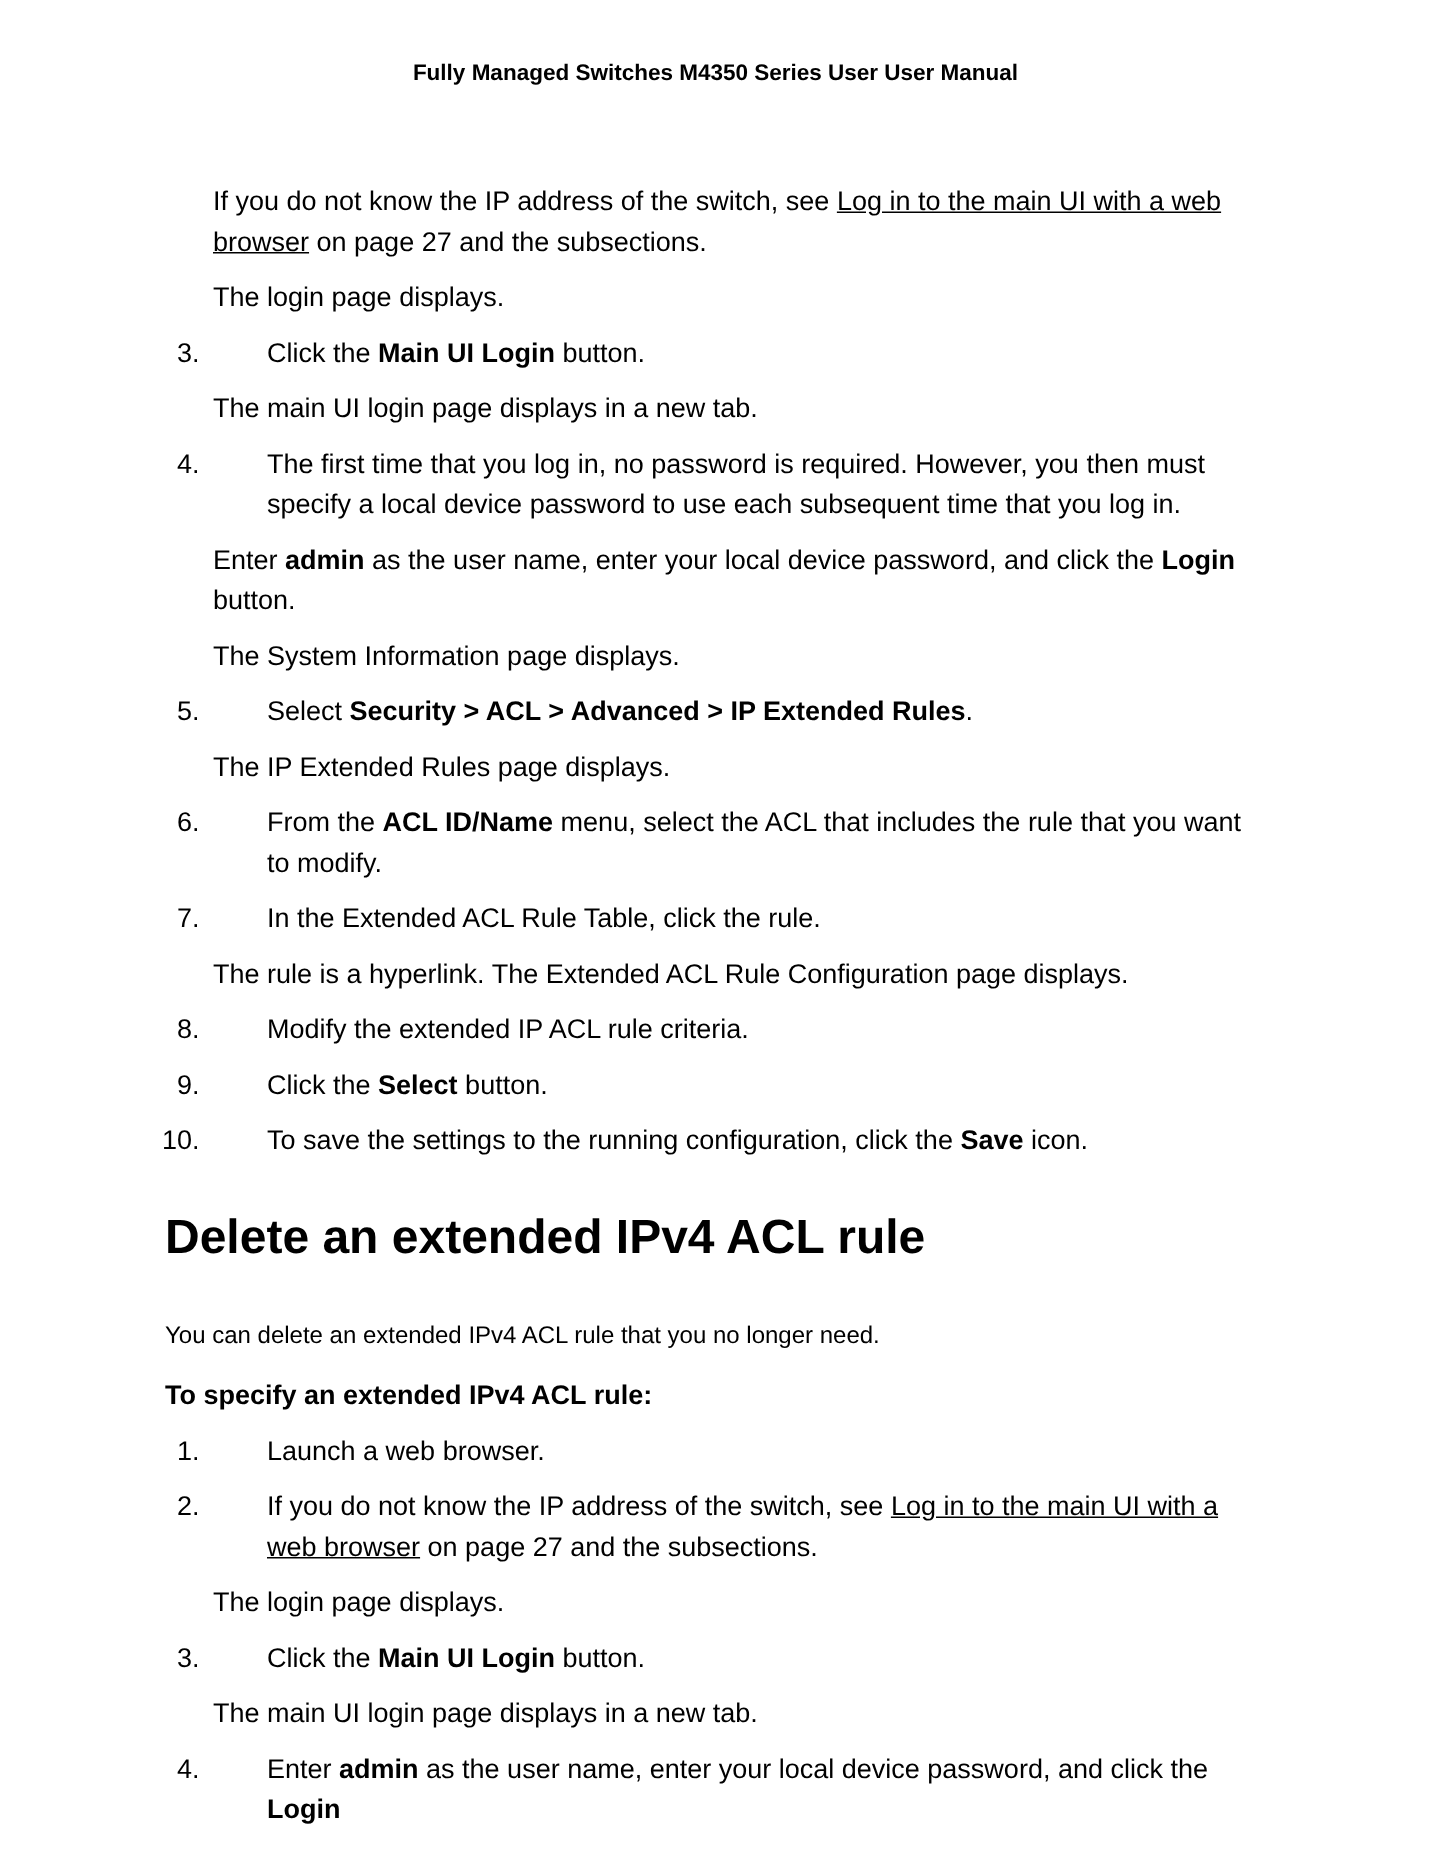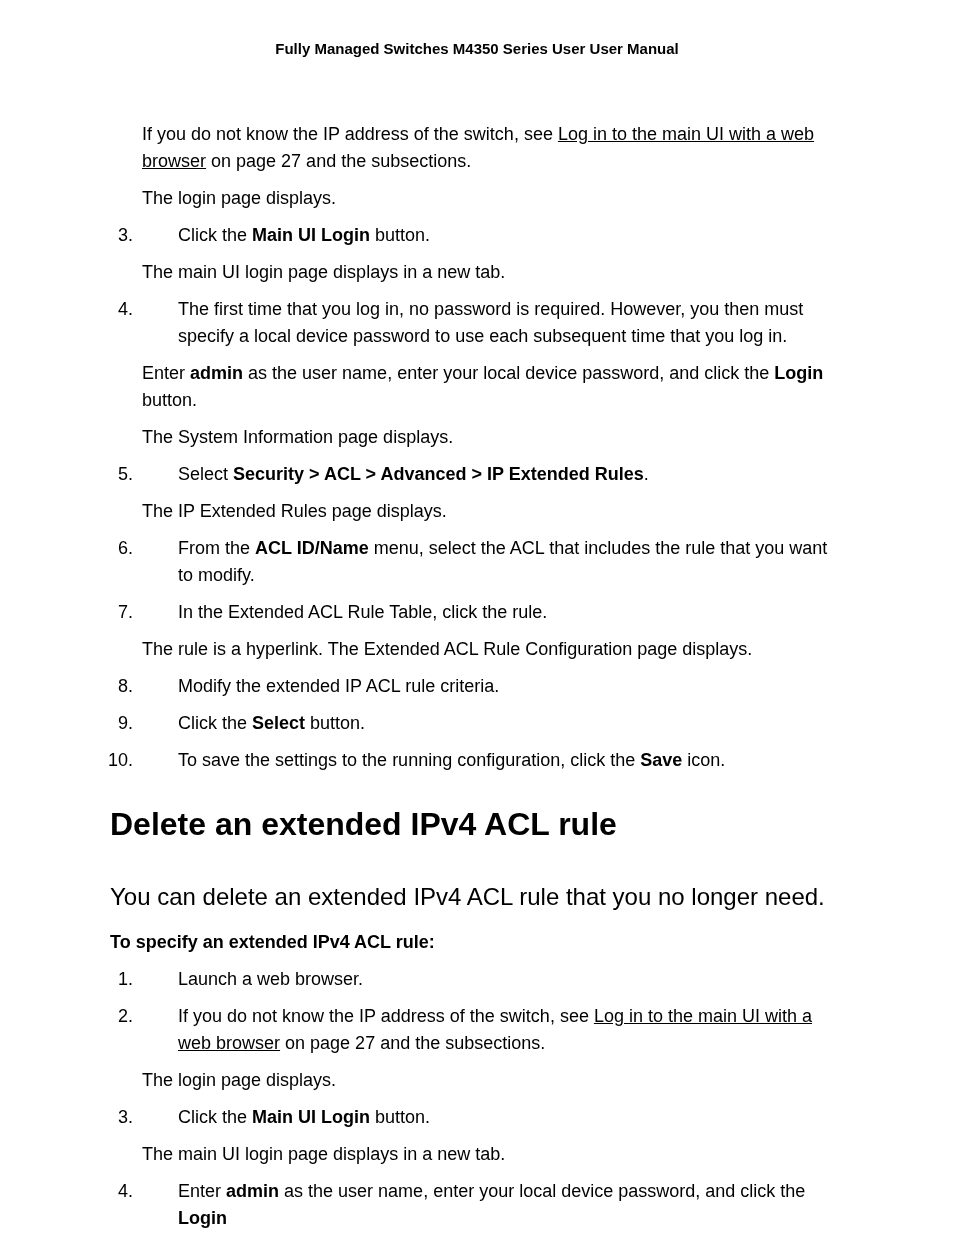--- a/index.html
+++ b/index.html
@@ -46,21 +46,21 @@
   }
   .bold {
     font-weight: bold;
   }
   h2.section-heading {
     font-size: 32px;
     font-weight: bold;
     margin: 26px 0 31px 0;
   }
   .intro-para {
-    font-size: 24px;
+    font-size: 16px;
     margin: 0 0 14px 0;
   }
   .sub-heading {
     font-size: 18px;
     font-weight: bold;
     margin: 0 0 10px 0;
   }
 </style>
 </head>
 <body>

